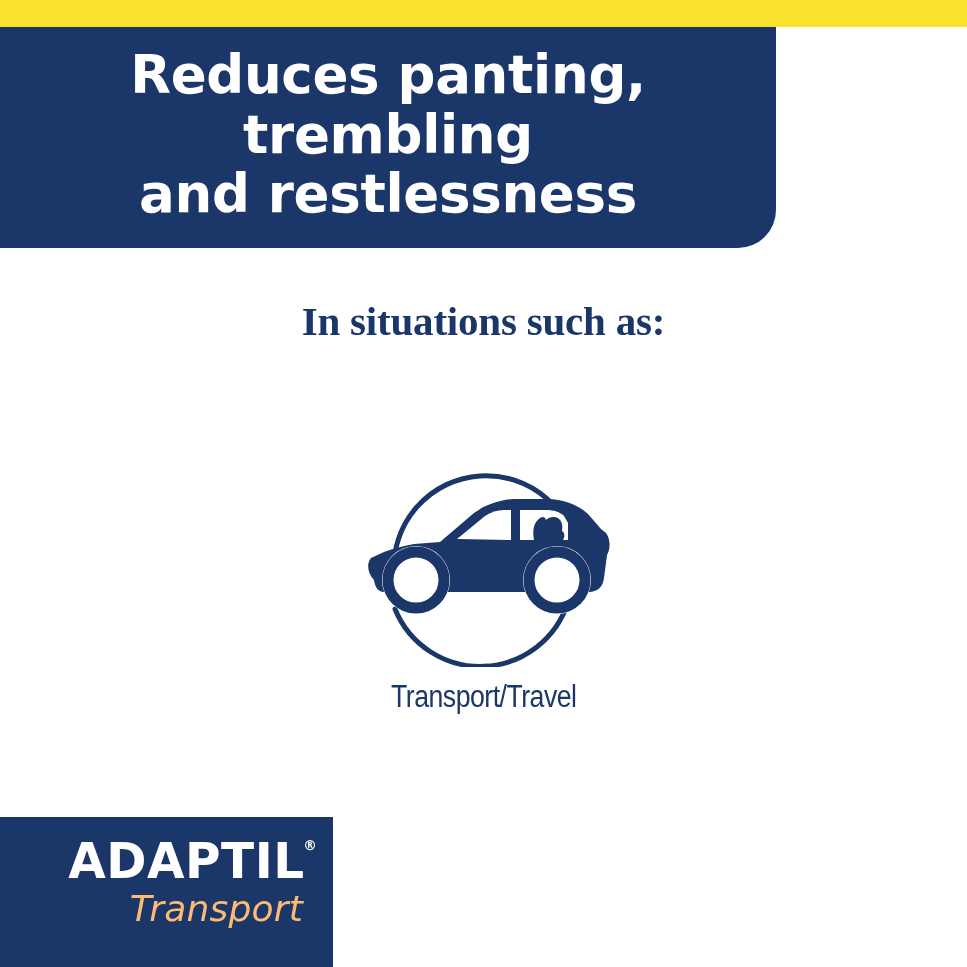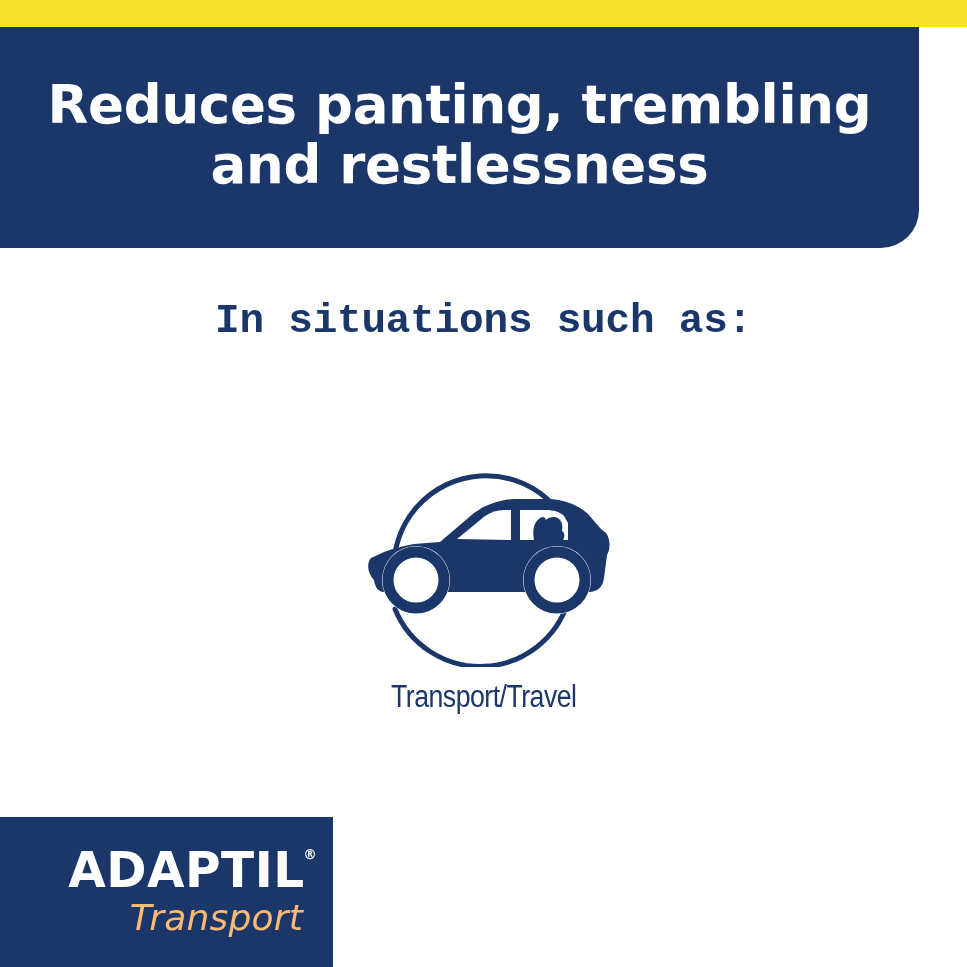--- a/index.html
+++ b/index.html
@@ -29,21 +29,21 @@
     width: 967px;
     height: 27px;
     background: #f8e22e;
   }
 
   
   .header-panel {
     position: absolute;
     left: 0;
     top: 27px;
-    width: 919px;
+    width: 776px;
     height: 221px;
     background: #1b3668;
     border-bottom-right-radius: 38px;
     display: flex;
     align-items: center;
     justify-content: center;
   }
   .header-title {
     width: 880px;
     margin: 0;
@@ -60,21 +60,21 @@
   }
 
   
   .subhead {
     position: absolute;
     left: 0;
     top: 299px;
     width: 967px;
     text-align: center;
     color: #1b3668;
-    font-family: Liberation Mono, monospace;
+    font-family: Liberation Serif, serif;
     font-size: 41px;
     font-weight: 700;
     letter-spacing: -0.2px;
     line-height: 1.1;
   }
 
   
   .icon-row {
     position: absolute;
     left: 0;
@@ -109,21 +109,21 @@
 
   
   .logo-block {
     position: absolute;
     left: 0;
     top: 817px;
     width: 333px;
     height: 150px;
     background: #1b3668;
     box-sizing: border-box;
-    padding: 28px 28px 0 0;
+    padding: 19px 28px 0 0;
     display: flex;
     flex-direction: column;
     align-items: flex-end;
     justify-content: flex-start;
   }
   .logo-wordmark {
     position: relative;
     color: #ffffff;
     font-family: "DejaVu Sans", sans-serif;
     font-weight: 700;

